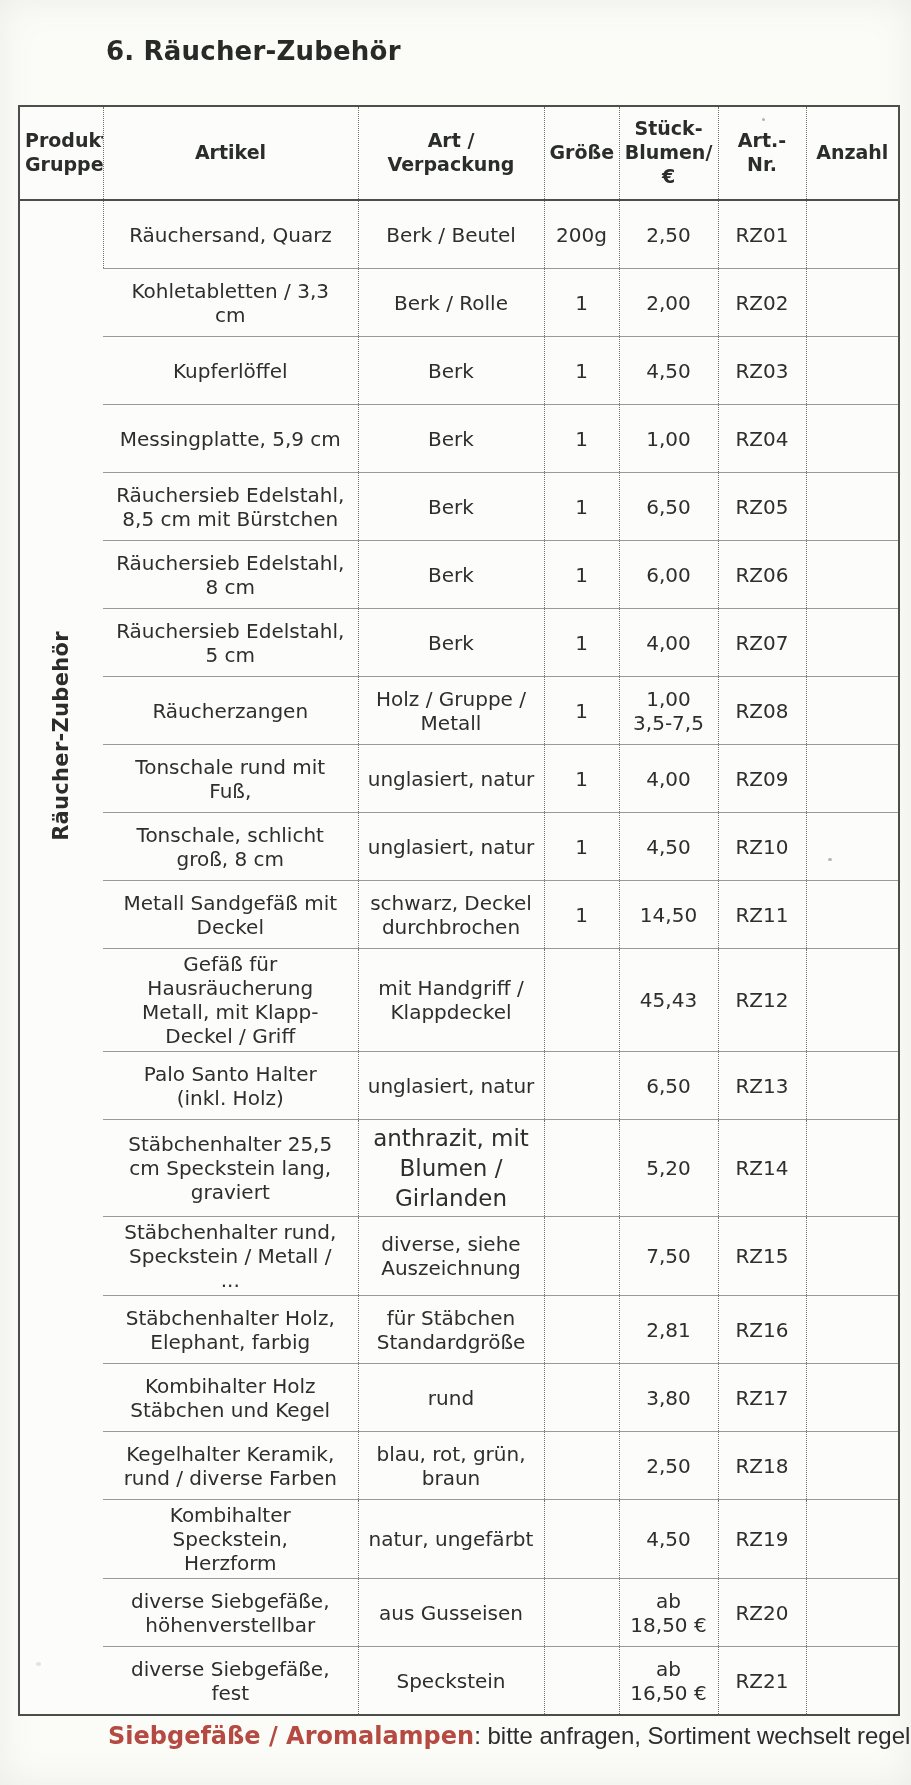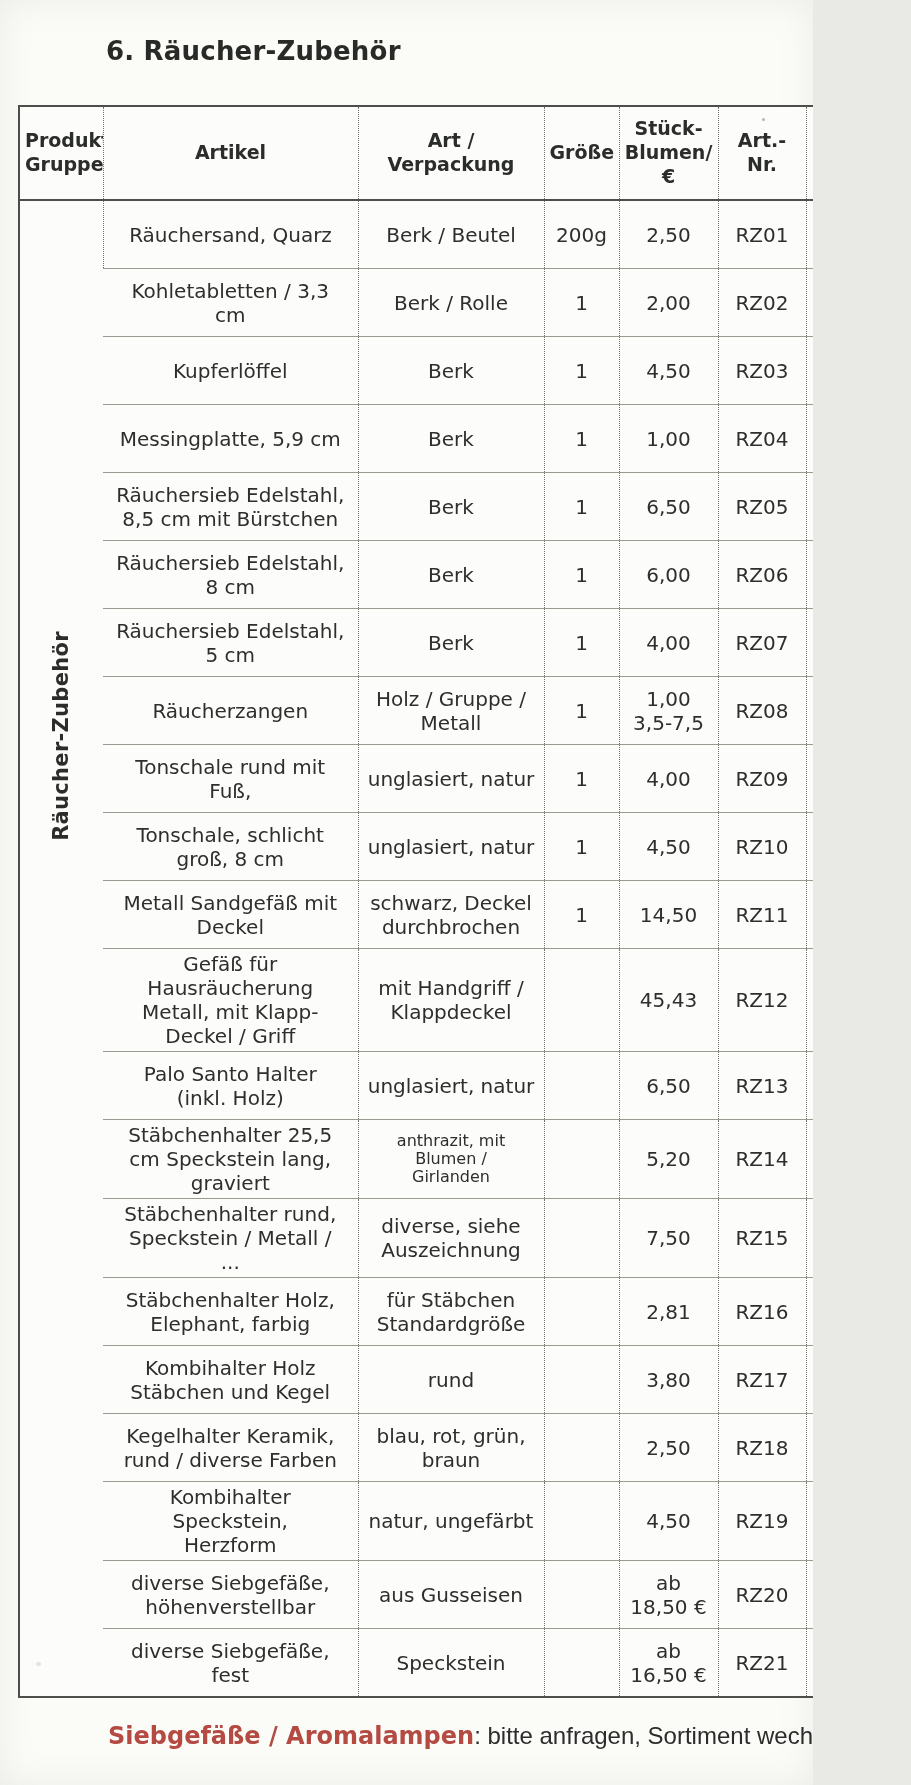--- a/index.html
+++ b/index.html
@@ -3,21 +3,21 @@
 <meta charset="utf-8">
 <style>
   html,body { margin:0; padding:0; }
   body {
     width:911px; height:1785px;
     background:#e9e9e6;
     font-family:"DejaVu Sans", sans-serif;
   }
   .page {
     position:relative;
-    width:813px; height:1785px;
+    width:911px; height:1785px;
     background:#fbfbf8;
     color:#2d2f2c;
     overflow:hidden;
     box-shadow:inset 0 0 35px rgba(120,120,115,0.12);
   }
   .title {
     position:absolute; left:106px; top:36px;
     margin:0; font-size:26px; font-weight:bold;
     color:#282a27; letter-spacing:0.2px;
   }
@@ -42,21 +42,21 @@
     font-size:19px; font-weight:bold;
     color:#2b2d2a; line-height:1.25;
     border-top:none;
     border-bottom:2px solid #4c4e49;
   }
   tbody td {
     height:61px;               
     font-size:20px; line-height:24px;
     color:#2d2f2c;
   }
-  tbody td.small { font-size:16px; line-height:18px; }
+  tbody td.small { font-size:23px; line-height:30px; }
   td.group-cell {
     position:relative;
     border-top:none;
   }
   .group-label {
     position:absolute; left:50%; top:535px;
     transform:translate(-50%,-50%) rotate(-90deg);
     white-space:nowrap;
     font-size:21px; font-weight:bold; color:#2b2d2a;
     letter-spacing:0.3px;

